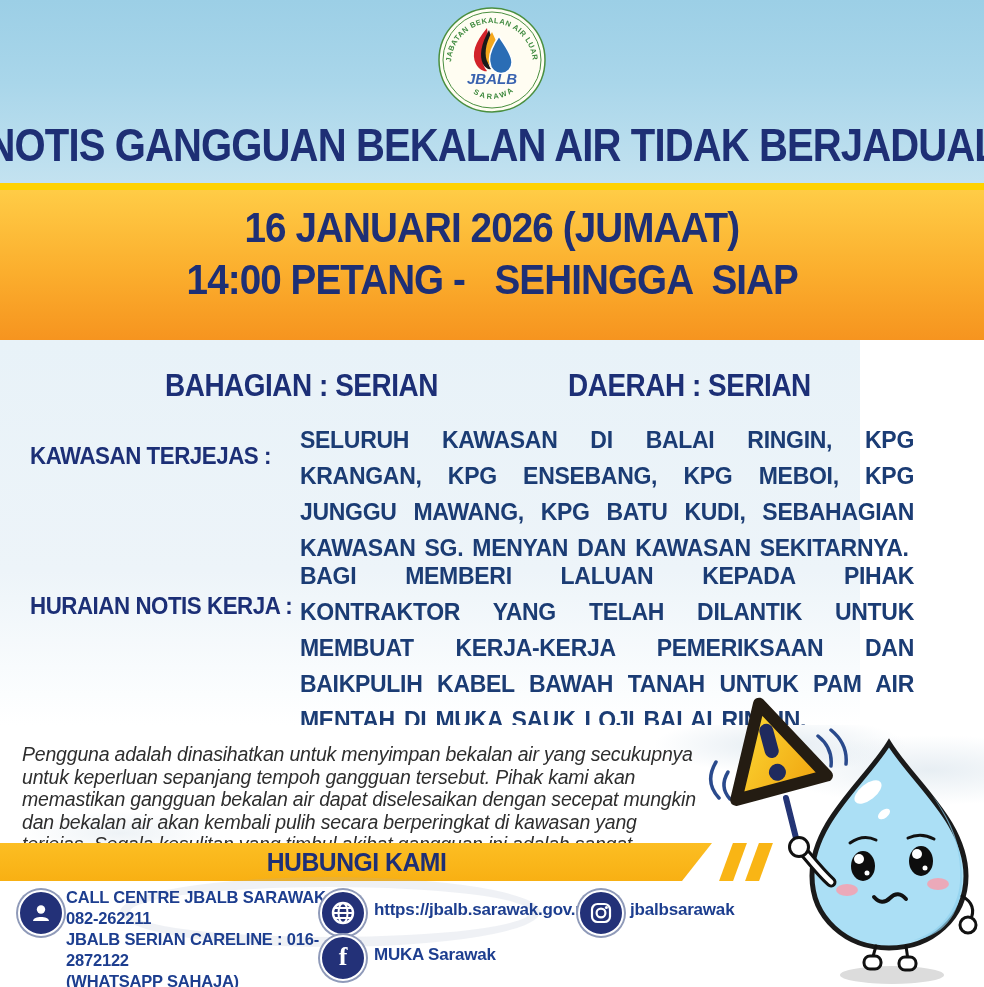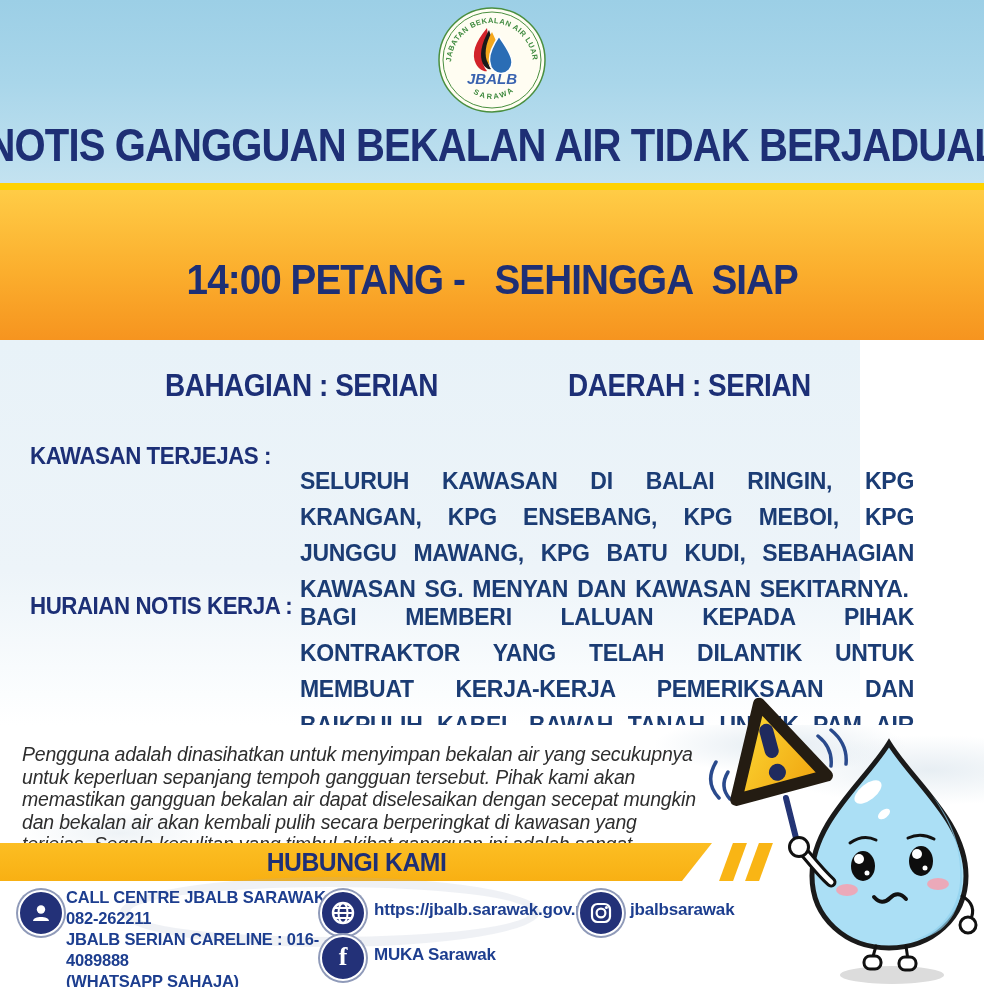--- a/index.html
+++ b/index.html
@@ -27,21 +27,21 @@
   
   .body-sec{position:absolute;left:0;top:340px;width:860px;height:385px;
     background:linear-gradient(180deg,#e8f2f8 0%,#edf4f9 60%,#fbfdfe 92%,#ffffff 100%);}
   .region-label{position:absolute;font-size:31px;font-weight:bold;color:#1c2f76;
     letter-spacing:-0.5px;transform:scaleX(0.9);transform-origin:left center;white-space:pre;}
   .bahagian{left:165px;top:28px;} .daerah{left:568px;top:28px;}
   .side-label{position:absolute;left:30px;font-size:24px;font-weight:bold;color:#1c2f76;
     letter-spacing:-0.5px;transform:scaleX(0.93);transform-origin:left center;white-space:pre;}
   .kawasan-label{top:102px;} .huraian-label{top:252px;}
   .detail-text{position:absolute;left:300px;width:614px;font-size:23px;font-weight:bold;
-    color:#1b3c74;line-height:36px;text-align:justify;letter-spacing:-0.3px;word-spacing:3px;margin-top:41px;}
+    color:#1b3c74;line-height:36px;text-align:justify;letter-spacing:-0.3px;word-spacing:3px;}
   .kawasan-text{top:82px;} .huraian-text{top:218px;}
 
   
   .advisory-sec{position:absolute;left:0;top:725px;width:984px;height:118px;background:#ffffff;}
   .water-texture-top{position:absolute;left:0;top:0;width:984px;height:118px;
     background:
       radial-gradient(ellipse 180px 40px at 780px 20px, rgba(176,199,216,0.35), transparent 70%),
       radial-gradient(ellipse 220px 50px at 930px 45px, rgba(176,199,216,0.30), transparent 70%),
       radial-gradient(ellipse 140px 30px at 120px 108px, rgba(186,206,220,0.25), transparent 70%);}
   .advisory-text{position:absolute;left:22px;top:18px;width:678px;font-size:19.5px;
@@ -102,20 +102,23 @@
       </svg>
     </div>
     <div class="title-row">
       <div class="main-title">NOTIS GANGGUAN BEKALAN AIR TIDAK BERJADUAL</div>
     </div>
   </div>
 
   <div class="divider"></div>
 
   <div class="orange-band">
+    <div class="sched-line line1">
+        <span class="sched-text">16 JANUARI 2026 (JUMAAT)</span>
+      </div>
     <div class="sched-line line2">
         <span class="sched-text">14:00 PETANG -   SEHINGGA  SIAP</span>
       </div>
   </div>
 
   <div class="body-sec">
     <div class="region-label bahagian">BAHAGIAN : SERIAN</div>
     <div class="region-label daerah">DAERAH : SERIAN</div>
     <div class="side-label kawasan-label">KAWASAN TERJEJAS :</div>
     <div class="detail-text kawasan-text">SELURUH KAWASAN DI BALAI RINGIN, KPG KRANGAN, KPG ENSEBANG, KPG MEBOI, KPG JUNGGU MAWANG, KPG BATU KUDI, SEBAHAGIAN KAWASAN SG. MENYAN DAN KAWASAN SEKITARNYA.</div>
@@ -139,21 +142,21 @@
 
     <div class="icon-circle c-person">
       <svg width="24" height="24" viewBox="0 0 24 24">
         <circle cx="12" cy="8.5" r="4.2" fill="#ffffff"></circle>
         <path d="M4,20 C4,14.5 20,14.5 20,20 Z" fill="#ffffff"></path>
       </svg>
     </div>
     <div class="call-block">
       <div>CALL CENTRE JBALB SARAWAK</div>
       <div>082-262211</div>
-      <div>JBALB SERIAN CARELINE : 016-4089888</div>
+      <div>JBALB SERIAN CARELINE : 016-2872122</div>
       <div>(WHATSAPP SAHAJA)</div>
 
     </div>
 
     <div class="icon-circle c-globe">
       <svg width="26" height="26" viewBox="0 0 26 26">
         <circle cx="13" cy="13" r="10" fill="none" stroke="#ffffff" stroke-width="2.4"></circle>
         <ellipse cx="13" cy="13" rx="4.5" ry="10" fill="none" stroke="#ffffff" stroke-width="2"></ellipse>
         <line x1="3" y1="13" x2="23" y2="13" stroke="#ffffff" stroke-width="2"></line>
         <line x1="4.5" y1="8" x2="21.5" y2="8" stroke="#ffffff" stroke-width="2"></line>

